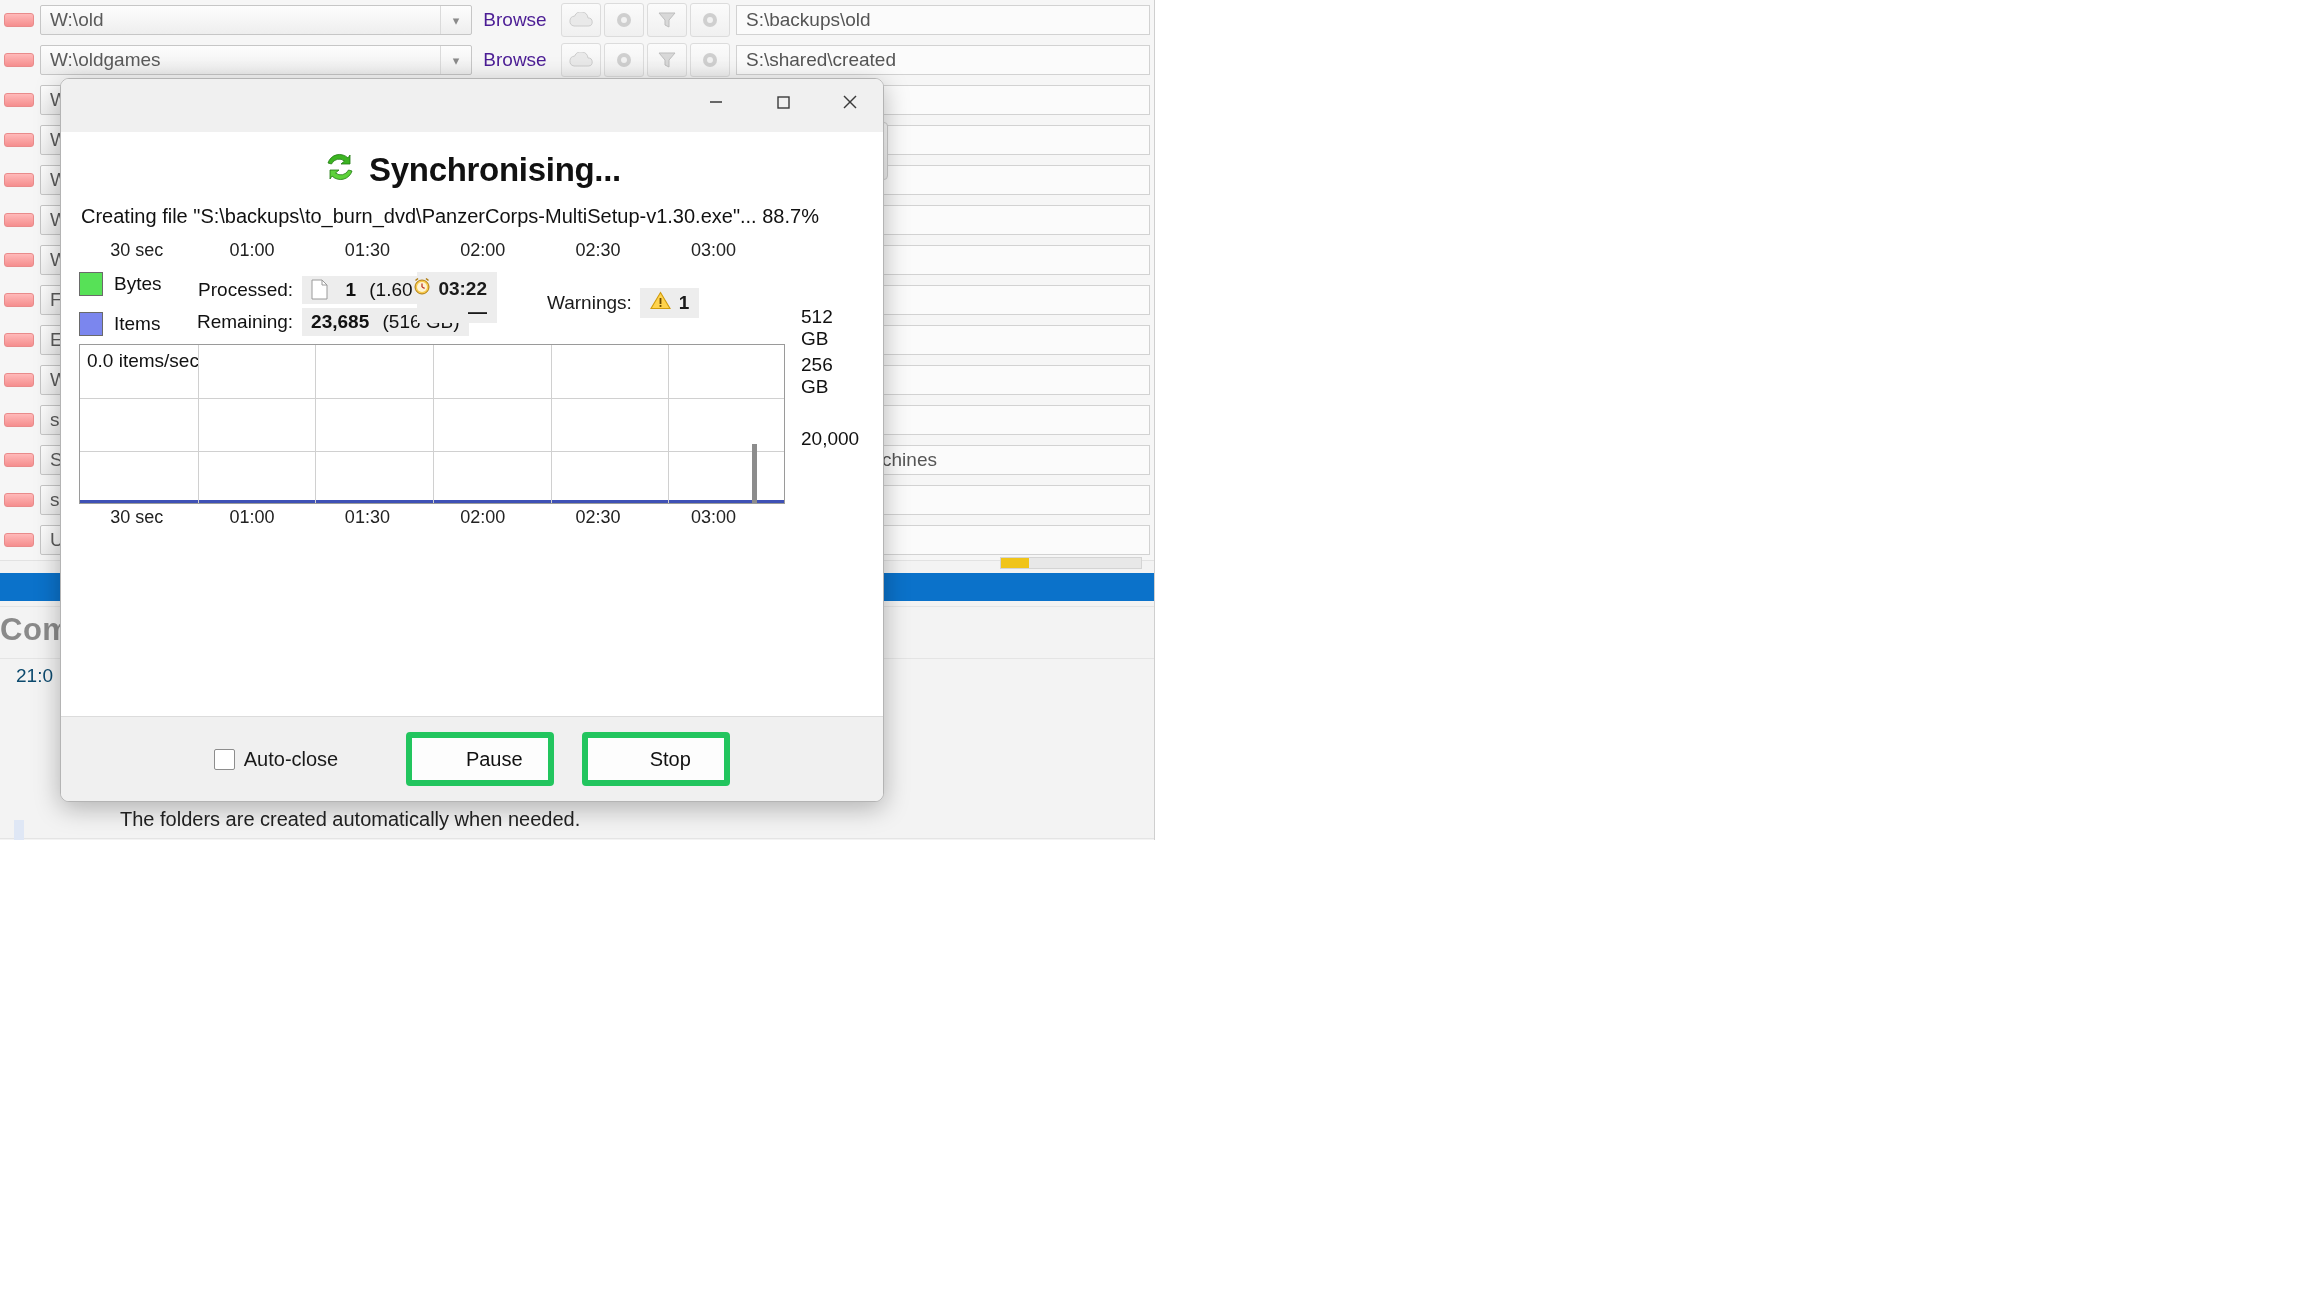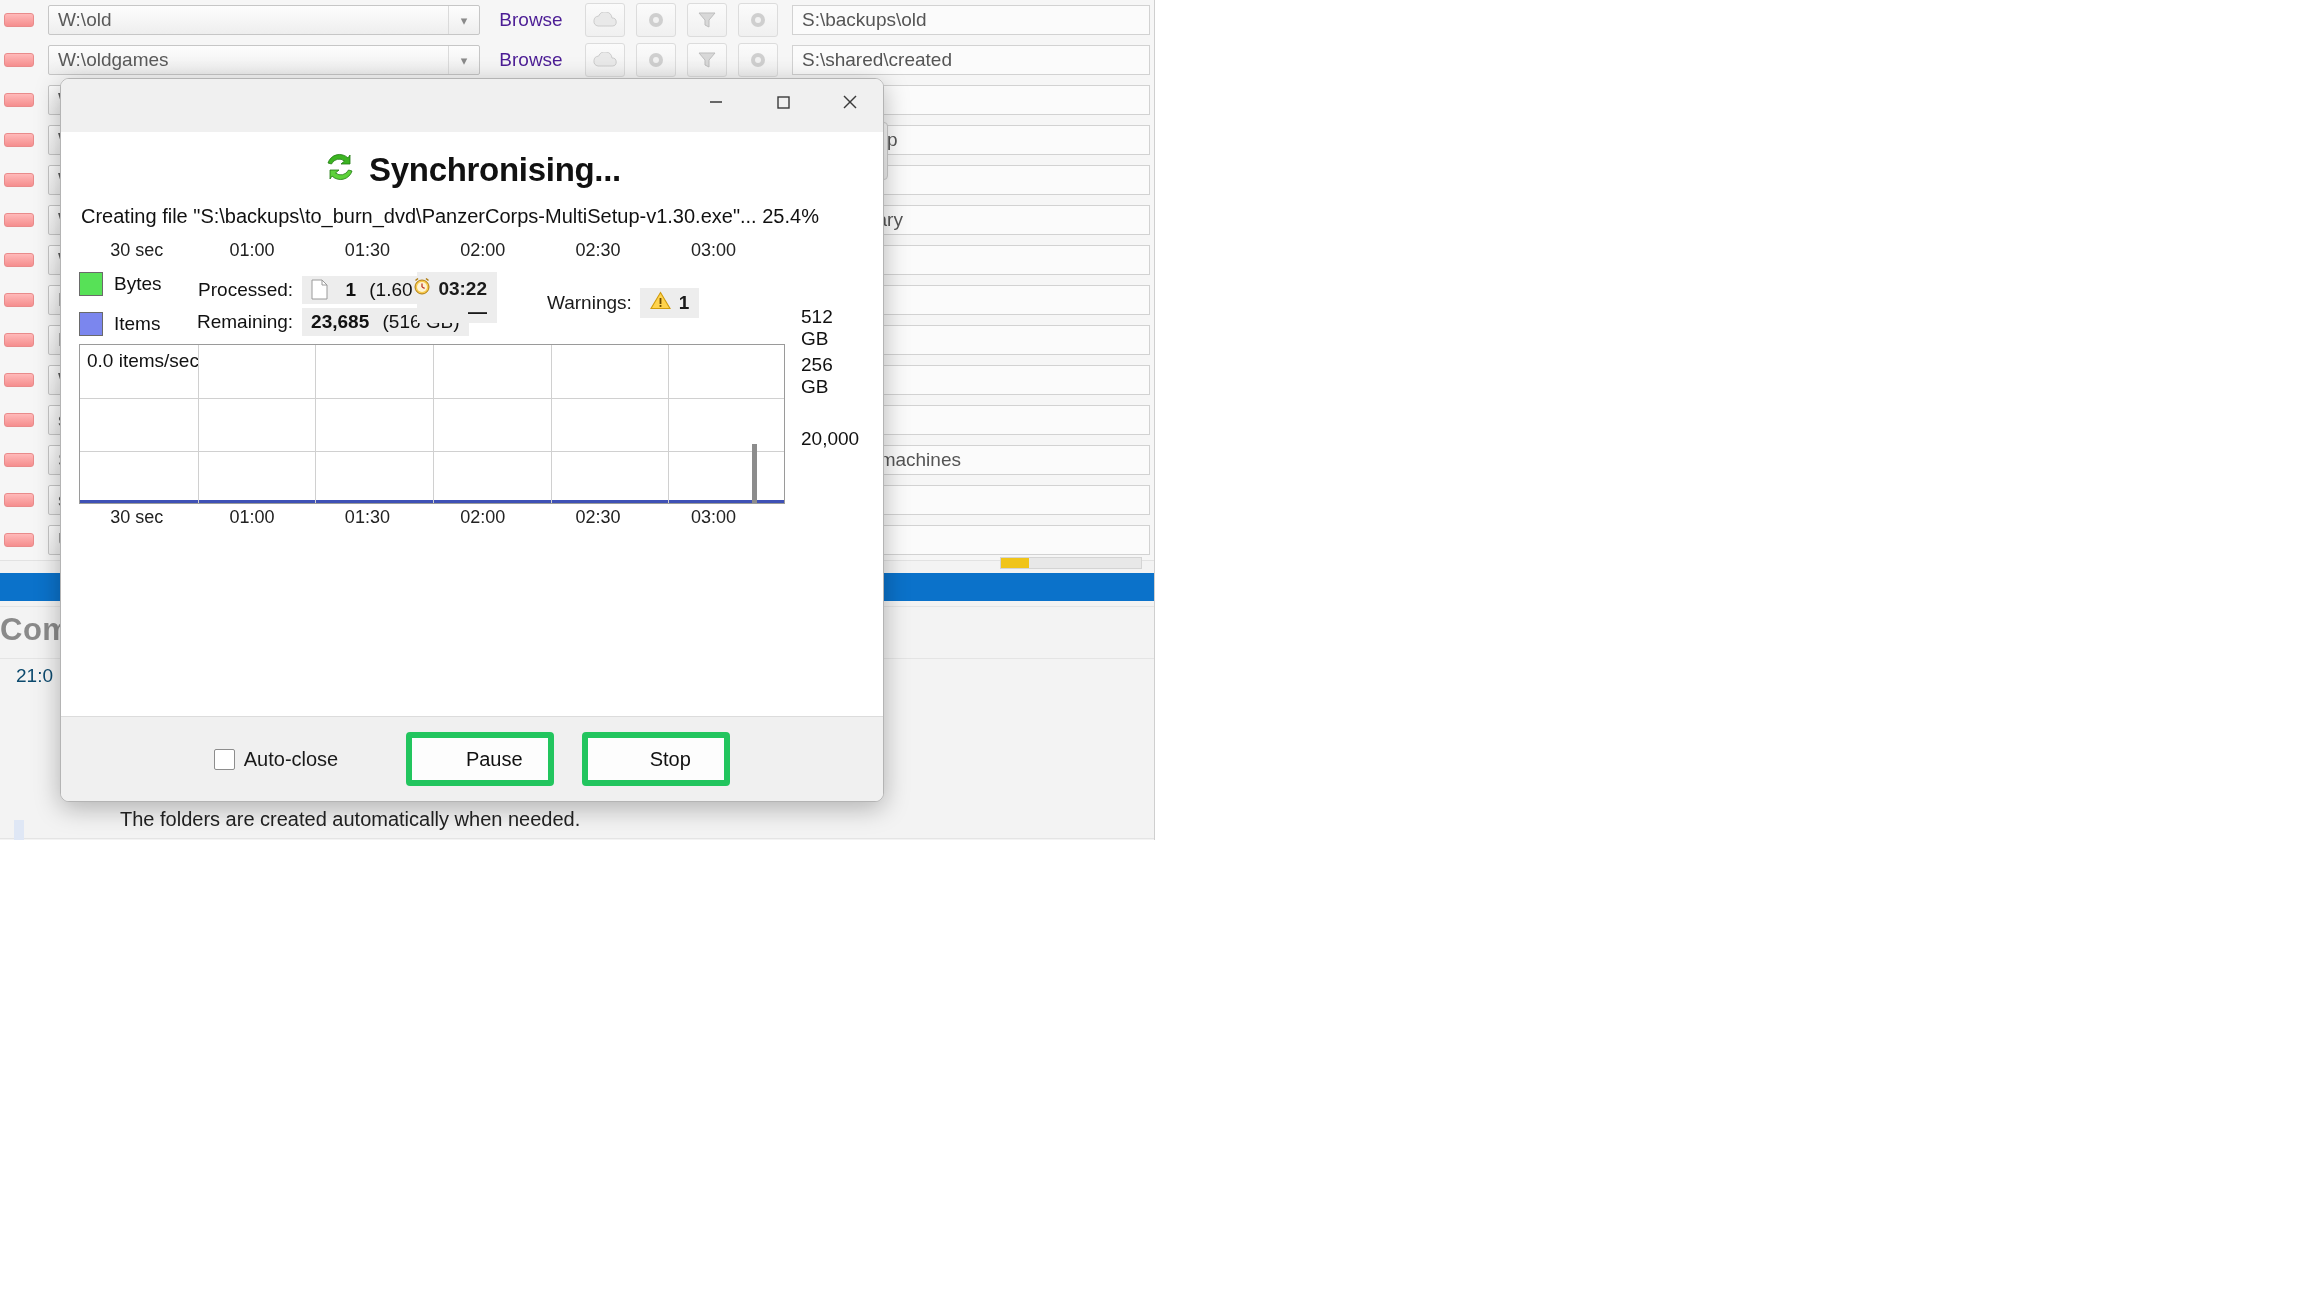--- a/index.html
+++ b/index.html
@@ -17,21 +17,20 @@
     position:absolute;left:0;top:0;width:1154px;height:840px;
     background:#f3f3f3;
     border-right:1px solid #cfcfcf;
     overflow:hidden;
   }
   .pair-row{
     position:absolute;left:0;height:40px;width:1154px;
     display:flex;align-items:center;
     background:#f6f6f6;
     border-bottom:1px solid #e2e2e2;
-    gap:8px;
   }
   .minus-btn{
     width:28px;height:12px;margin-left:4px;margin-right:6px;
     background:linear-gradient(#ffb9b9,#f58e8e);
     border:1px solid #e98b8b;border-radius:3px;flex:0 0 auto;
   }
   .path-combo{
     position:relative;height:28px;background:linear-gradient(#fdfdfd,#eeeeee);
     border:1px solid #c6c6c6;border-radius:2px;
     display:flex;align-items:center;flex:0 0 auto;
@@ -406,21 +405,21 @@
     <div class="dlg-head">
       <span>
         <svg width="34" height="34" viewBox="0 0 34 34">
           <path d="M5 13a12 12 0 0 1 20-5l2-3v9h-9l3.5-3A8.5 8.5 0 0 0 8.5 14z" fill="#3cb521" stroke="#1e7a10" stroke-width=".8"></path>
           <path d="M29 21a12 12 0 0 1-20 5l-2 3v-9h9l-3.5 3A8.5 8.5 0 0 0 25.5 20z" fill="#5dd13a" stroke="#1e7a10" stroke-width=".8"></path>
         </svg>
       </span>
       <span class="sync-title">Synchronising...</span>
     </div>
 
-    <div class="status-line">Creating file "S:\backups\to_burn_dvd\PanzerCorps-MultiSetup-v1.30.exe"... 25.4%</div>
+    <div class="status-line">Creating file "S:\backups\to_burn_dvd\PanzerCorps-MultiSetup-v1.30.exe"... 88.7%</div>
 
     <div class="graph-wrap" style="margin-top:12px;">
       <div class="axis-labels" id="bytes-axis-top">
           <span style="left: 57.6797px;">30 sec</span>
           <span style="left: 173.039px;">01:00</span>
           <span style="left: 288.399px;">01:30</span>
           <span style="left: 403.758px;">02:00</span>
           <span style="left: 519.118px;">02:30</span>
           <span style="left: 634.477px;">03:00</span>
         </div>

